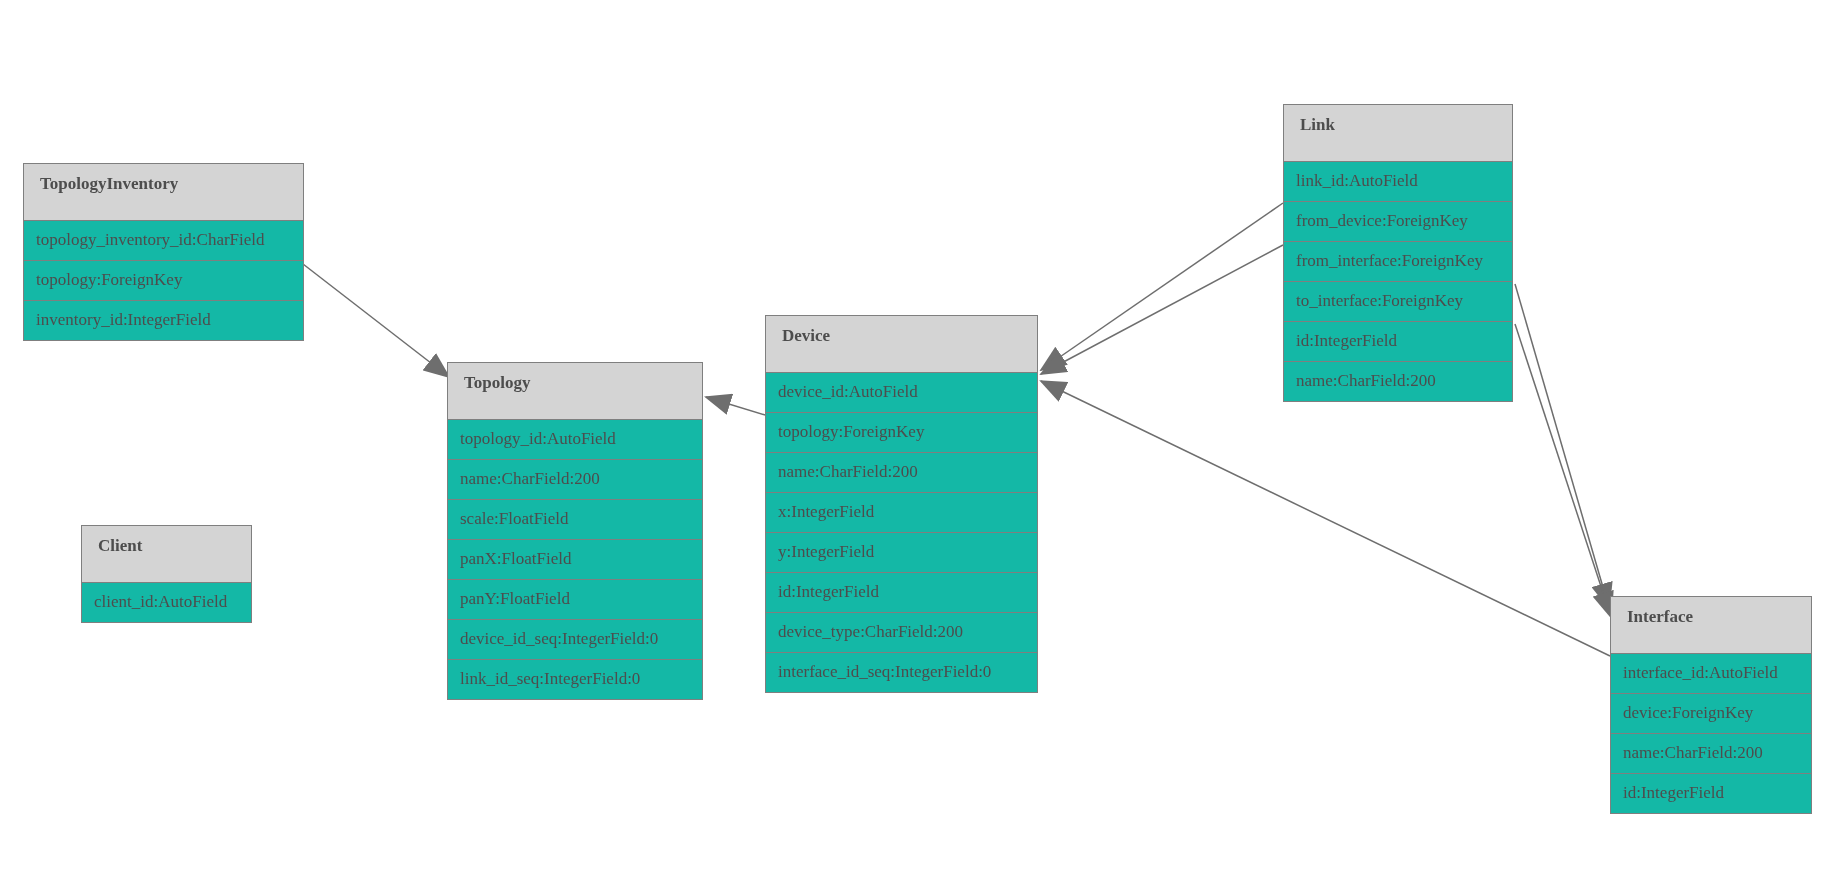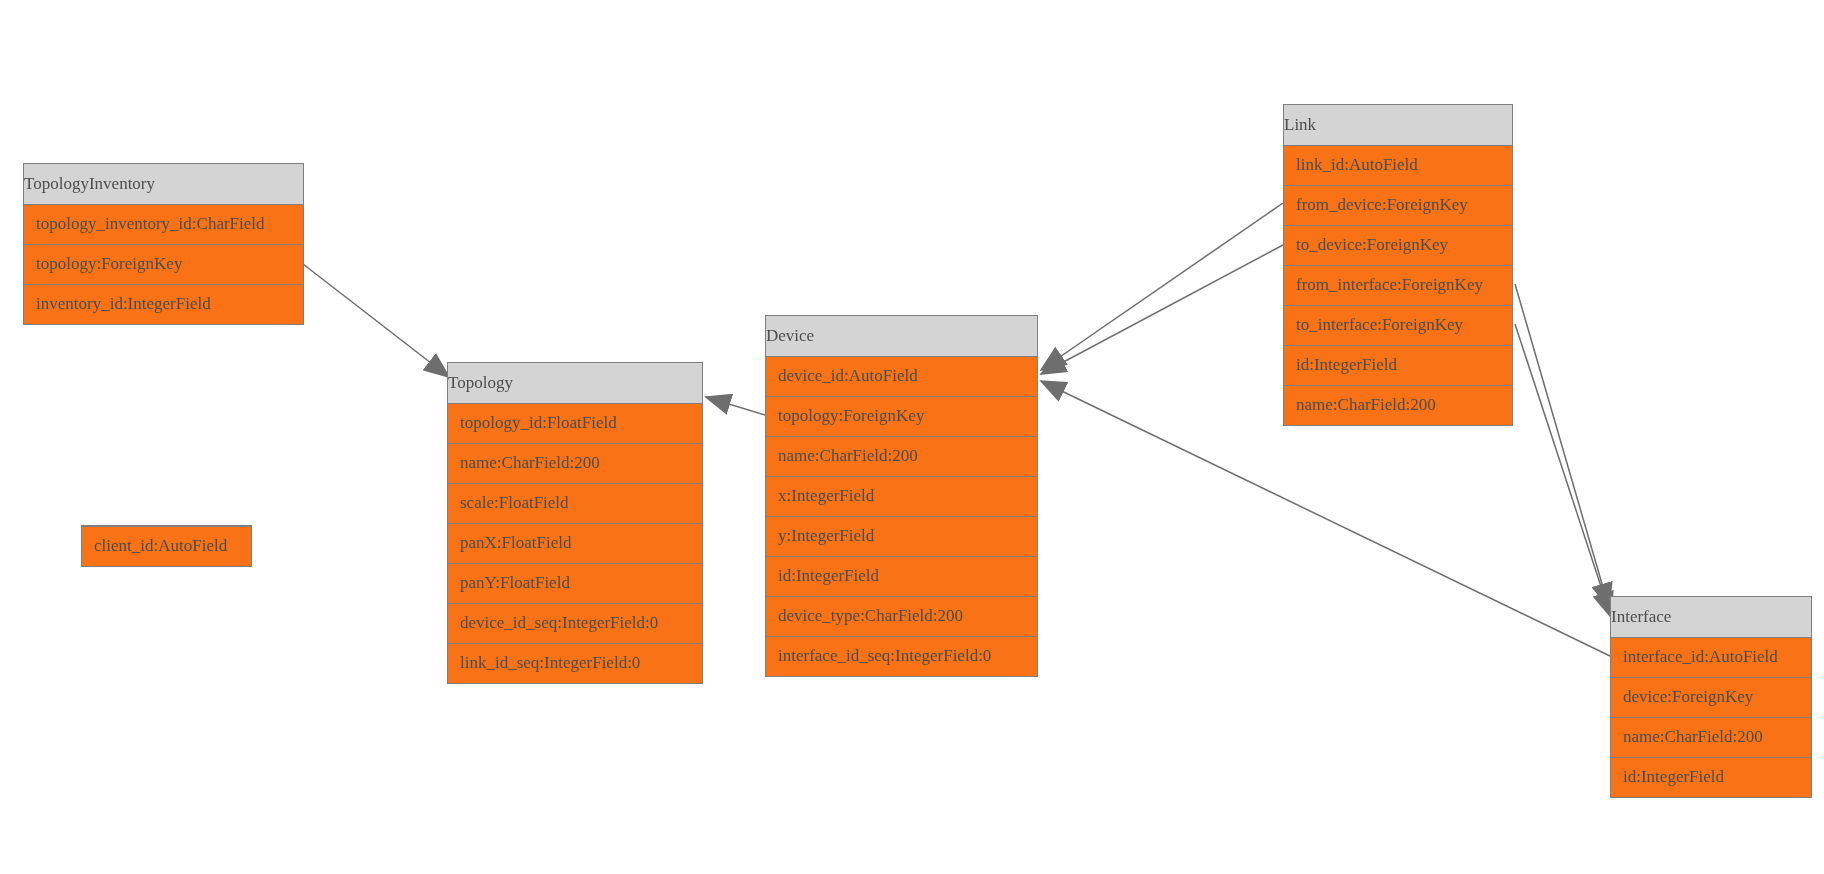--- a/index.html
+++ b/index.html
@@ -24,34 +24,35 @@
   }
   .entity {
     position: absolute;
     box-sizing: border-box;
     border: 1.5px solid #7f7f7f;
     background: #ffffff;
     color: #4d4d4d;
     font-size: 17px;
   }
   .ehead {
-    height: 40px;
+    height: 56px;
     line-height: 40px;
-    padding-left: 0;
+    padding-left: 16px;
     background: #d4d4d4;
     white-space: nowrap;
     overflow: hidden;
+    font-weight: bold;
   }
   .erow {
     height: 40px;
     line-height: 38px;
     box-sizing: border-box;
     border-top: 1.5px solid #7f7f7f;
     padding-left: 12px;
-    background: #f97316;
+    background: #14b8a6;
     white-space: nowrap;
     overflow: hidden;
   }
 </style>
 </head>
 <body>
 
 <div id="canvas">
 
   <svg id="wires" width="1824" height="874" viewBox="0 0 1824 874" xmlns="http://www.w3.org/2000/svg">
@@ -73,50 +74,50 @@
 
   <div class="entity" style="left:23px; top:163px; width:281px;">
     <div class="ehead">TopologyInventory</div>
     <div class="erow">topology_inventory_id:CharField</div>
     <div class="erow">topology:ForeignKey</div>
     <div class="erow">inventory_id:IntegerField</div>
   </div>
 
   <div class="entity" style="left:447px; top:318px; width:256px;margin-top:44px;">
     <div class="ehead">Topology</div>
-    <div class="erow">topology_id:FloatField</div>
+    <div class="erow">topology_id:AutoField</div>
     <div class="erow">name:CharField:200</div>
     <div class="erow">scale:FloatField</div>
     <div class="erow">panX:FloatField</div>
     <div class="erow">panY:FloatField</div>
     <div class="erow">device_id_seq:IntegerField:0</div>
     <div class="erow">link_id_seq:IntegerField:0</div>
   </div>
 
   <div class="entity" style="left:81px; top:525px; width:171px;">
+    <div class="ehead">Client</div>
     <div class="erow">client_id:AutoField</div>
   </div>
 
   <div class="entity" style="left:765px; top:315px; width:273px;">
     <div class="ehead">Device</div>
     <div class="erow">device_id:AutoField</div>
     <div class="erow">topology:ForeignKey</div>
     <div class="erow">name:CharField:200</div>
     <div class="erow">x:IntegerField</div>
     <div class="erow">y:IntegerField</div>
     <div class="erow">id:IntegerField</div>
     <div class="erow">device_type:CharField:200</div>
     <div class="erow">interface_id_seq:IntegerField:0</div>
   </div>
 
   <div class="entity" style="left:1283px; top:104px; width:230px;">
     <div class="ehead">Link</div>
     <div class="erow">link_id:AutoField</div>
     <div class="erow">from_device:ForeignKey</div>
-    <div class="erow">to_device:ForeignKey</div>
     <div class="erow">from_interface:ForeignKey</div>
     <div class="erow">to_interface:ForeignKey</div>
     <div class="erow">id:IntegerField</div>
     <div class="erow">name:CharField:200</div>
   </div>
 
   <div class="entity" style="left:1610px; top:568px; width:202px;margin-top:28px;">
     <div class="ehead">Interface</div>
     <div class="erow">interface_id:AutoField</div>
     <div class="erow">device:ForeignKey</div>

